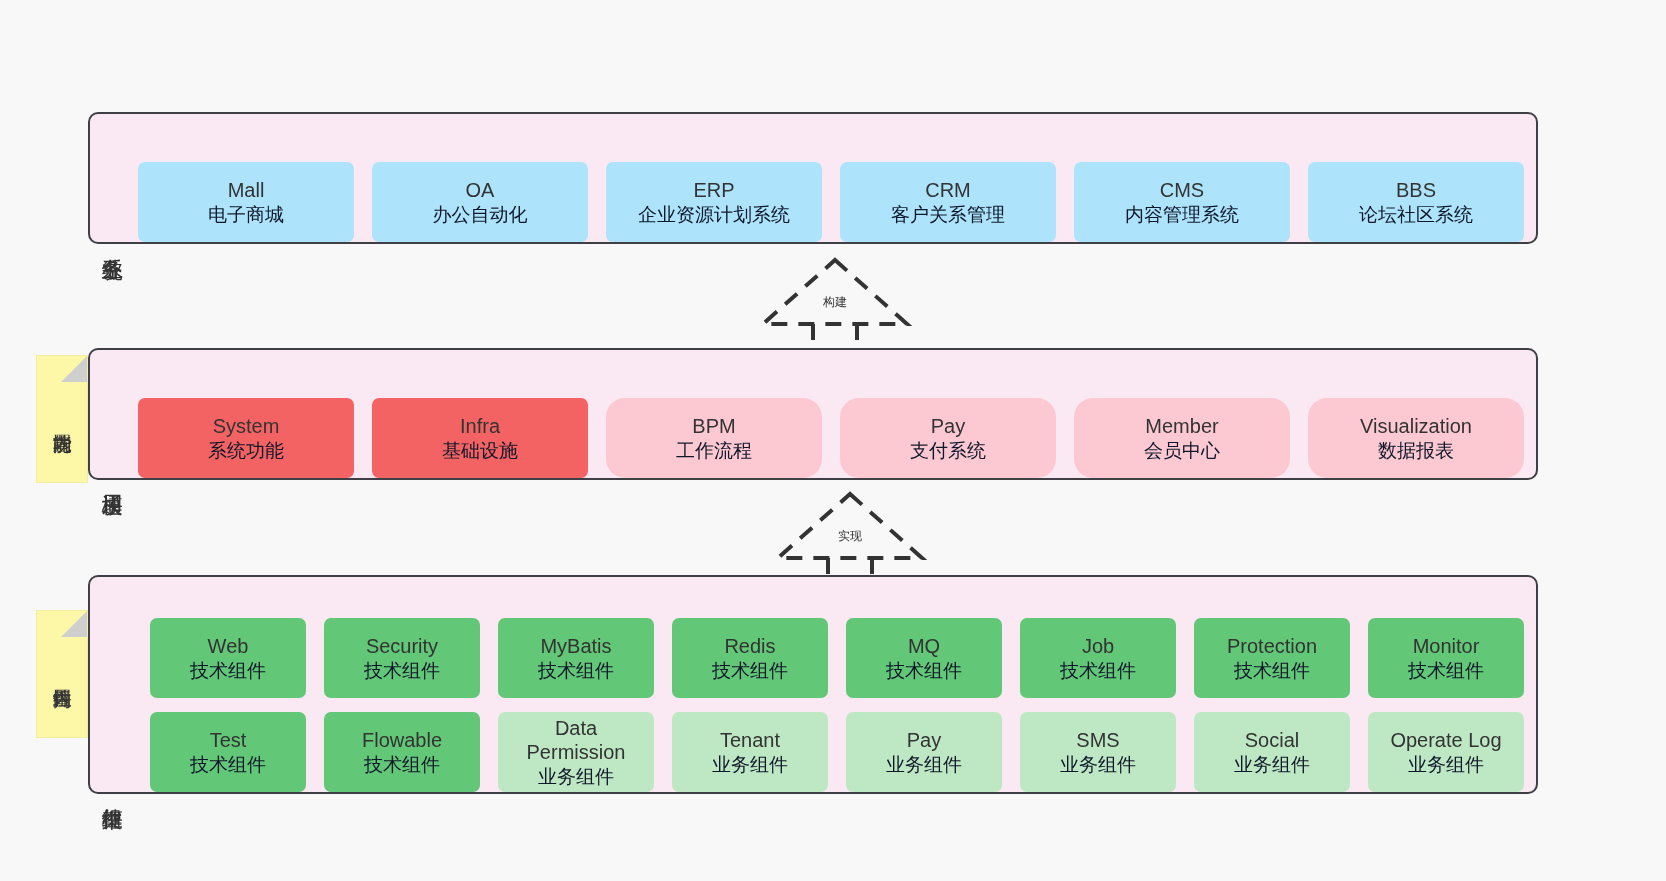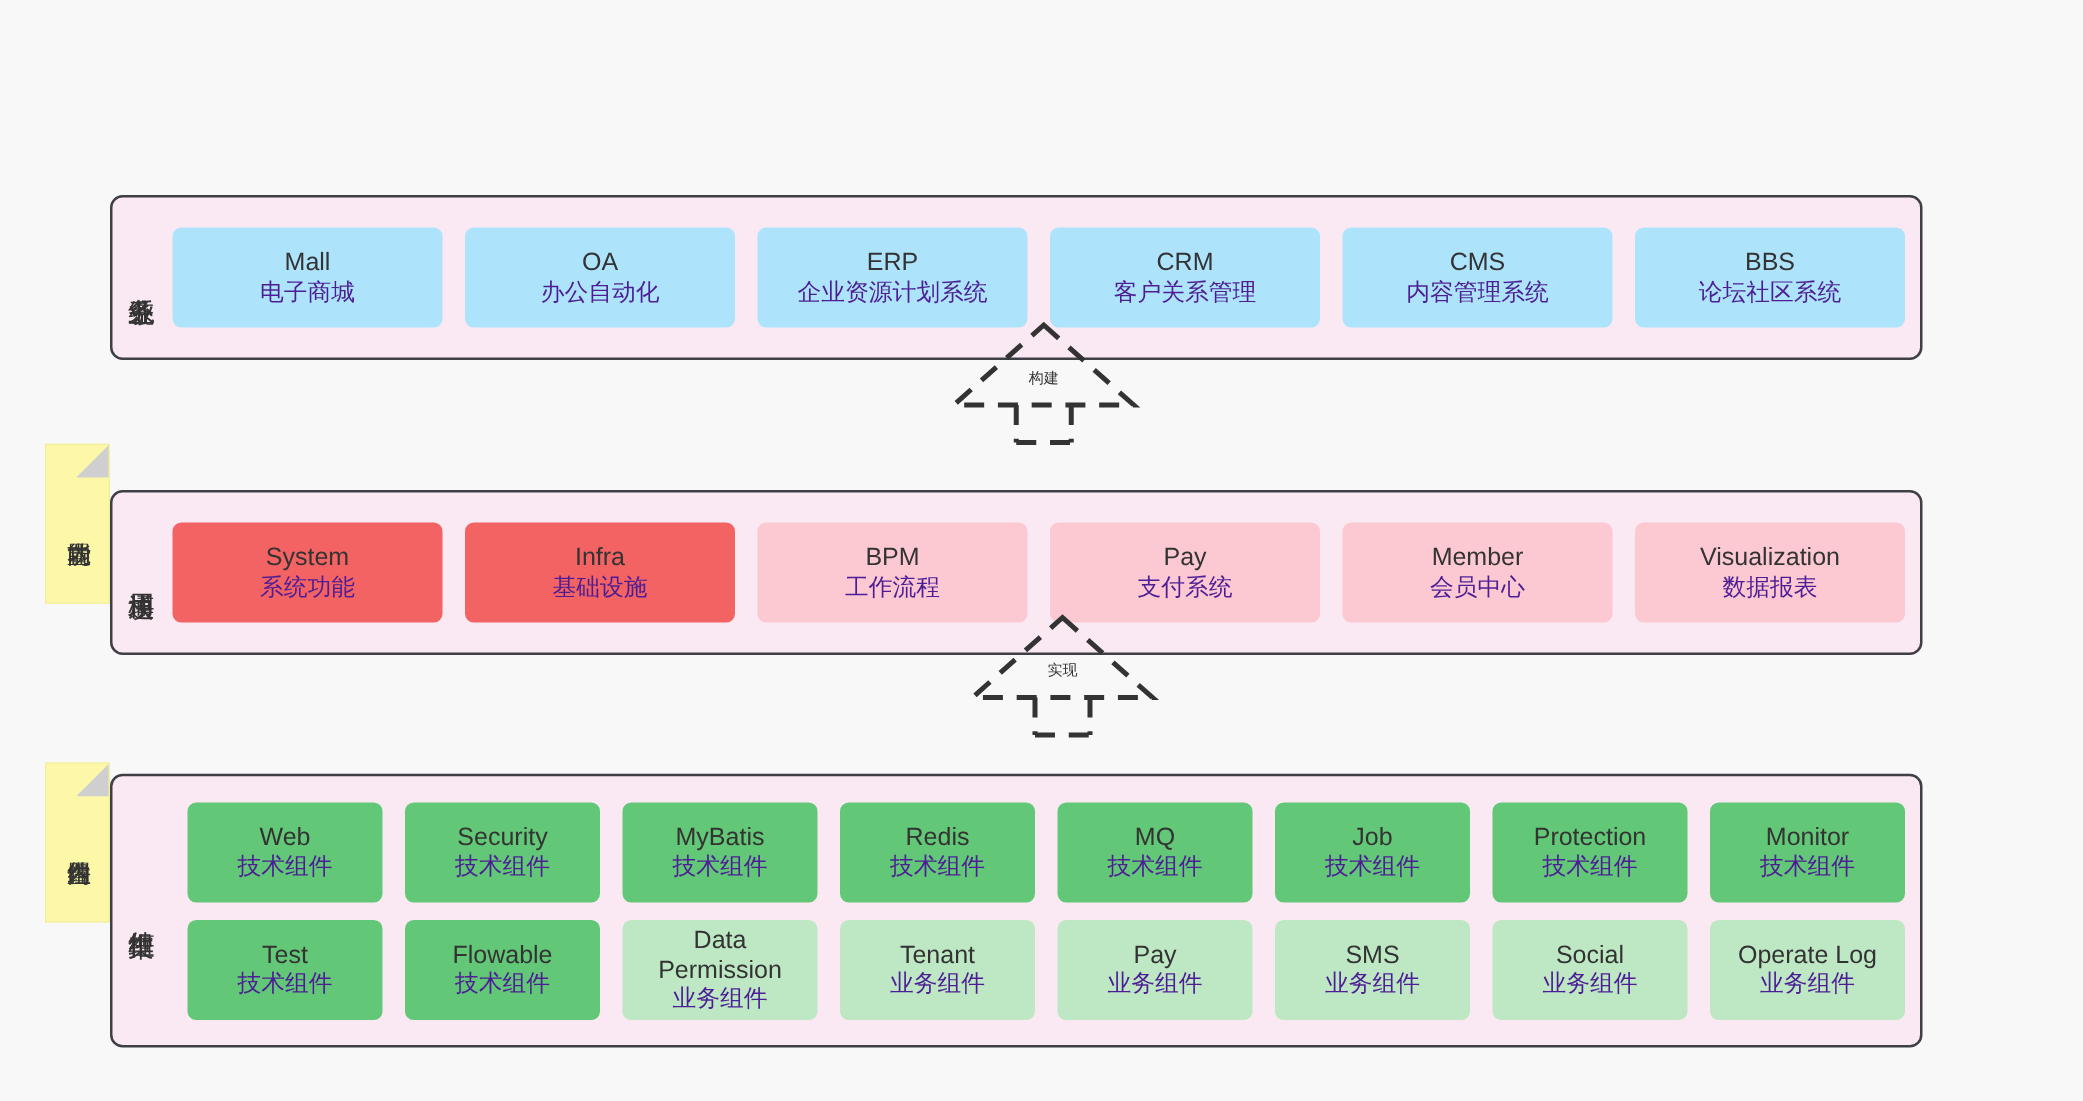--- a/index.html
+++ b/index.html
@@ -17,22 +17,21 @@
   }
 
   
   .layer {
     position: absolute;
     box-sizing: border-box;
     background: #fae9f2;
     border: 2px solid #3f3f46;
     border-radius: 10px;
     display: flex;
-    align-items: center;
-    margin-top: 44px;
+    align-items: flex-end;
   }
 
   
   .layer-caption {
     flex: 0 0 auto;
     width: 44px;
     display: flex;
     align-items: center;
     justify-content: center;
     font-size: 21px;
@@ -73,26 +72,26 @@
     text-align: center;
     line-height: 1.22;
     padding: 6px 6px;
   }
   .card .card-title {
     font-size: 20px;
     color: #333333;
   }
   .card .card-sub {
     font-size: 19px;
-    color: #4c1d95;
+    color: #0f172a;
   }
 
   .card.blue      { background: #ade4fc; }
   .card.red       { background: #f46363; }
-  .card.pink      { background: #fcc9d3; }
+  .card.pink      { background: #fcc9d3; border-radius: 19px; }
   .card.green     { background: #62c777; }
   .card.lightgrn  { background: #bee8c4; }
 
   
   #layer-business {
     left: 88px;  top: 112px;  width: 1450px; height: 132px;
   }
   #layer-modules {
     left: 88px;  top: 348px;  width: 1450px; height: 132px;
   }

